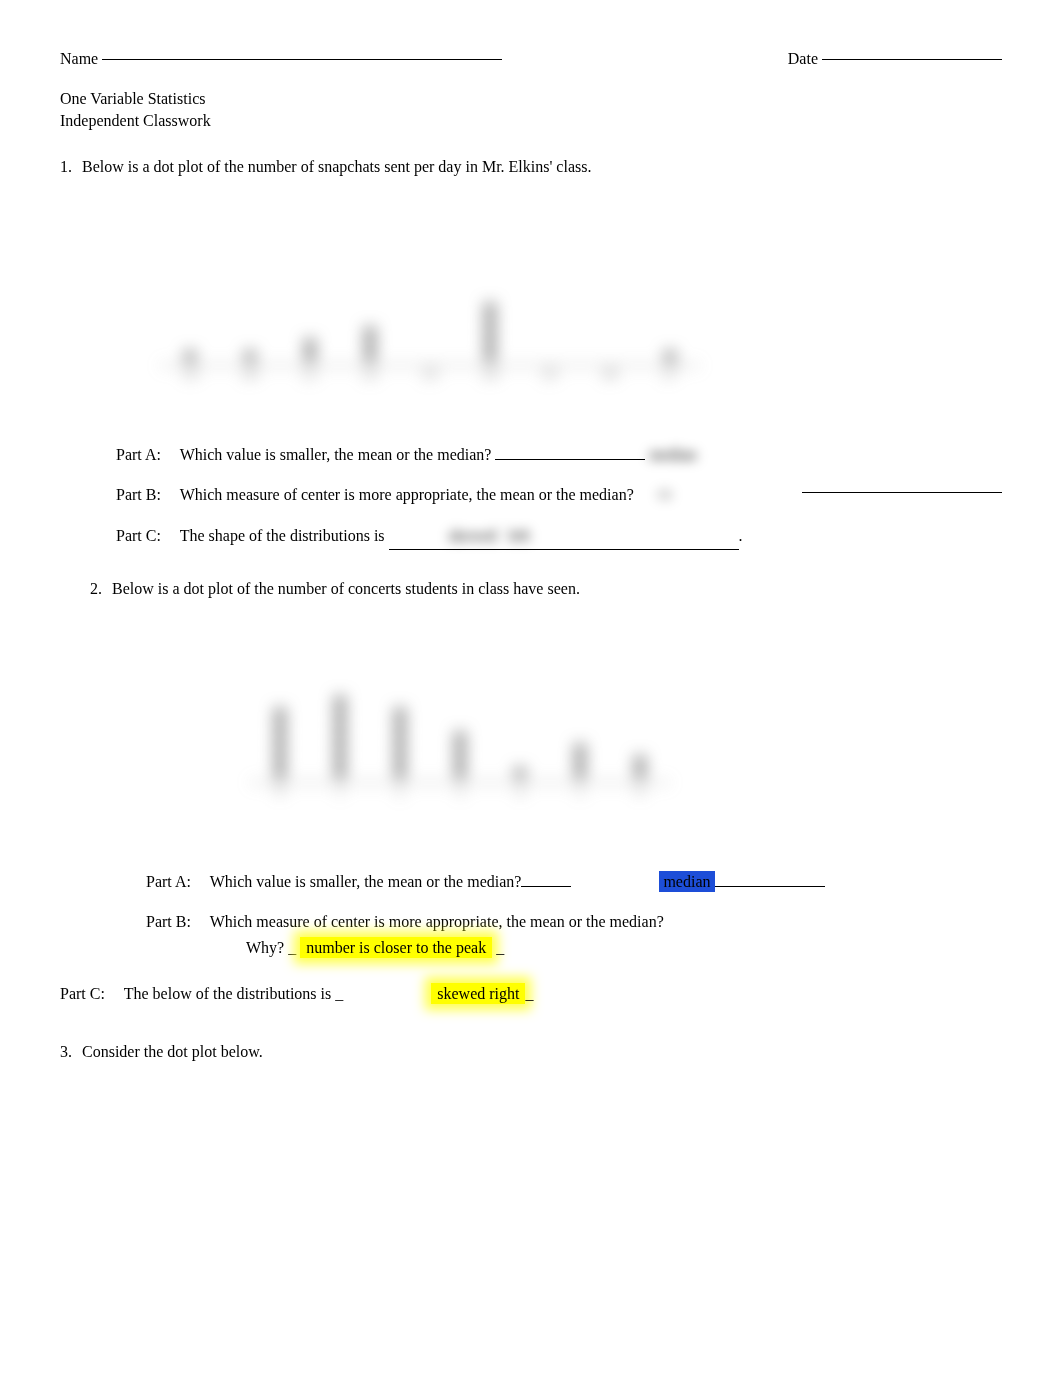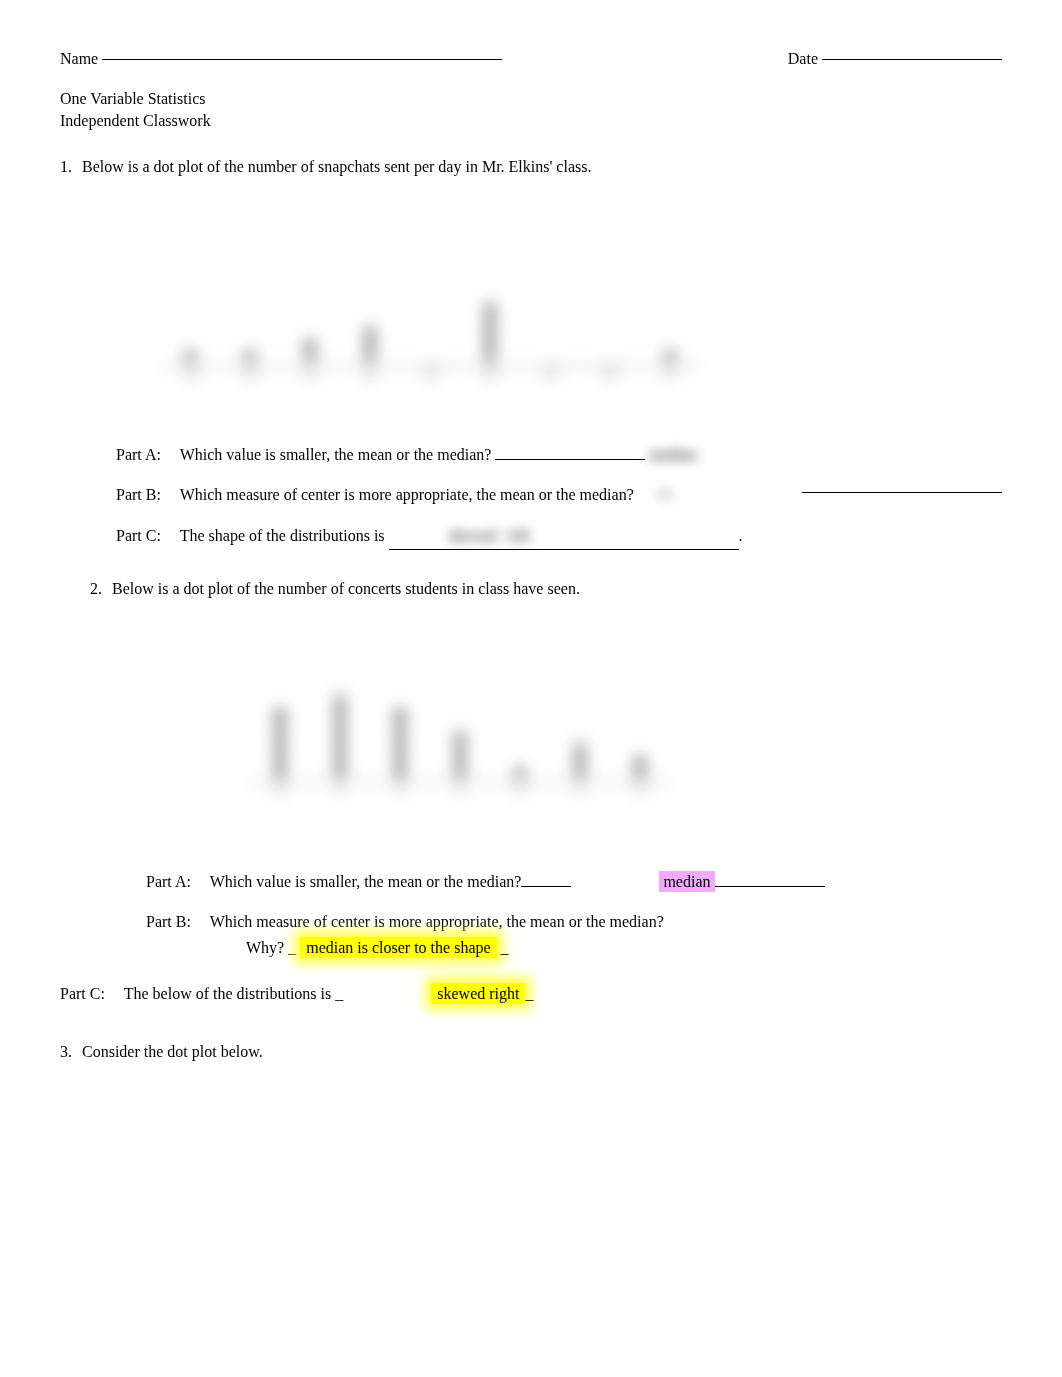--- a/index.html
+++ b/index.html
@@ -102,21 +102,21 @@
       border-bottom: 1px solid #000;
       display: inline-block;
       width: 150px;
     }
     .answer-blank-long {
       border-bottom: 1px solid #000;
       display: inline-block;
       width: 350px;
     }
     .highlight {
-      background: #f0abfc;
+      background: #1d4ed8;
       padding: 2px 4px;
     }
     .highlight-glow {
       background: #ffff00;
       box-shadow: 0 0 12px 6px rgba(255,255,0,0.7);
       padding: 2px 6px;
     }
     .blur-answer {
       filter: blur(6px);
       display: inline-block;
@@ -323,21 +323,21 @@
     <span>Which value is smaller, the mean or the median?</span><span class="small-blank"></span>
     <span style="display:inline-block; width:80px;"></span>
     <span class="highlight">median</span><span class="med-blank-after"></span>
   </div>
 
   <div class="part-row">
     <span class="part-label">Part B:</span>
     <span>Which measure of center is more appropriate, the mean or the median?</span>
     <div class="why-indent">
       <span>Why? _</span>
-      <span class="highlight-glow">median is closer to the shape</span> _
+      <span class="highlight-glow">number is closer to the peak</span> _
     </div>
   </div>
 </div>
 
 <div class="part-c-outer">
   <span class="part-label">Part C:</span>
   <span>The below of the distributions is _</span>
   <span style="display:inline-block; width:80px;"></span>
   <span class="highlight-glow">skewed right</span>_
 </div>

